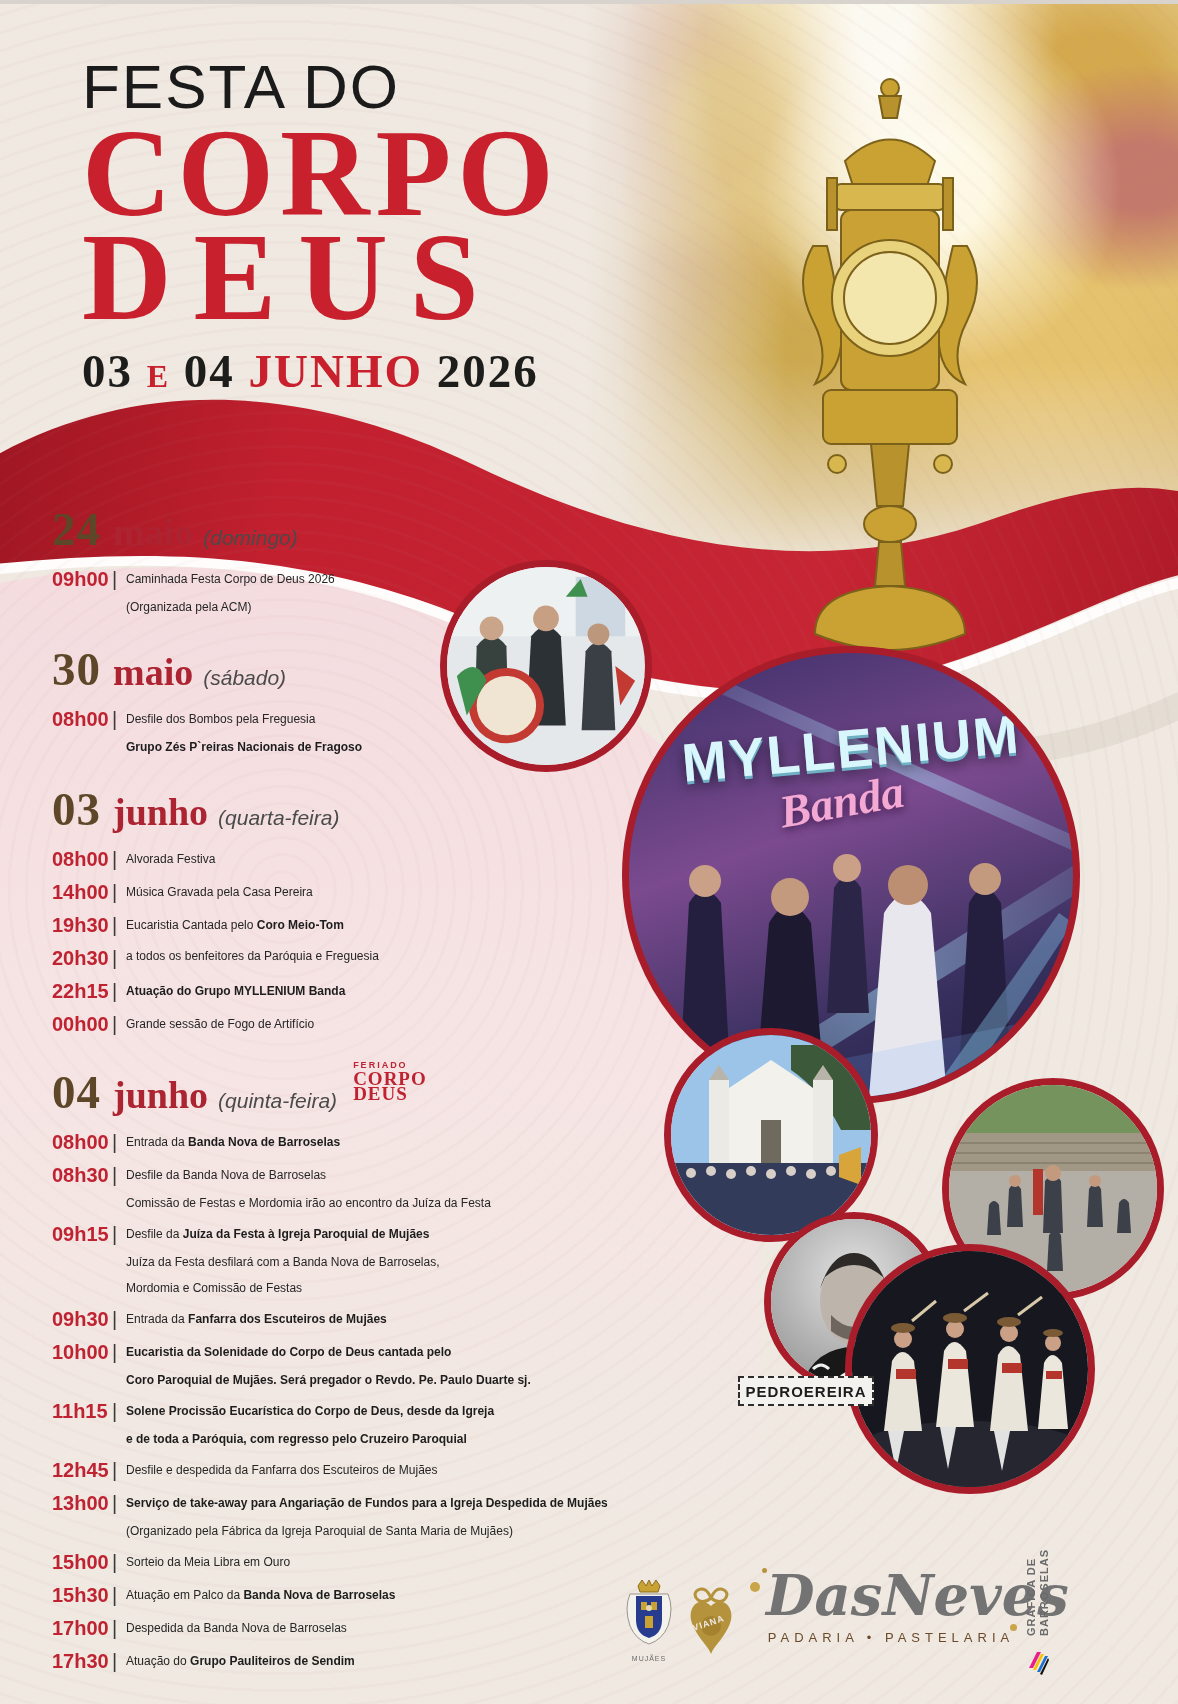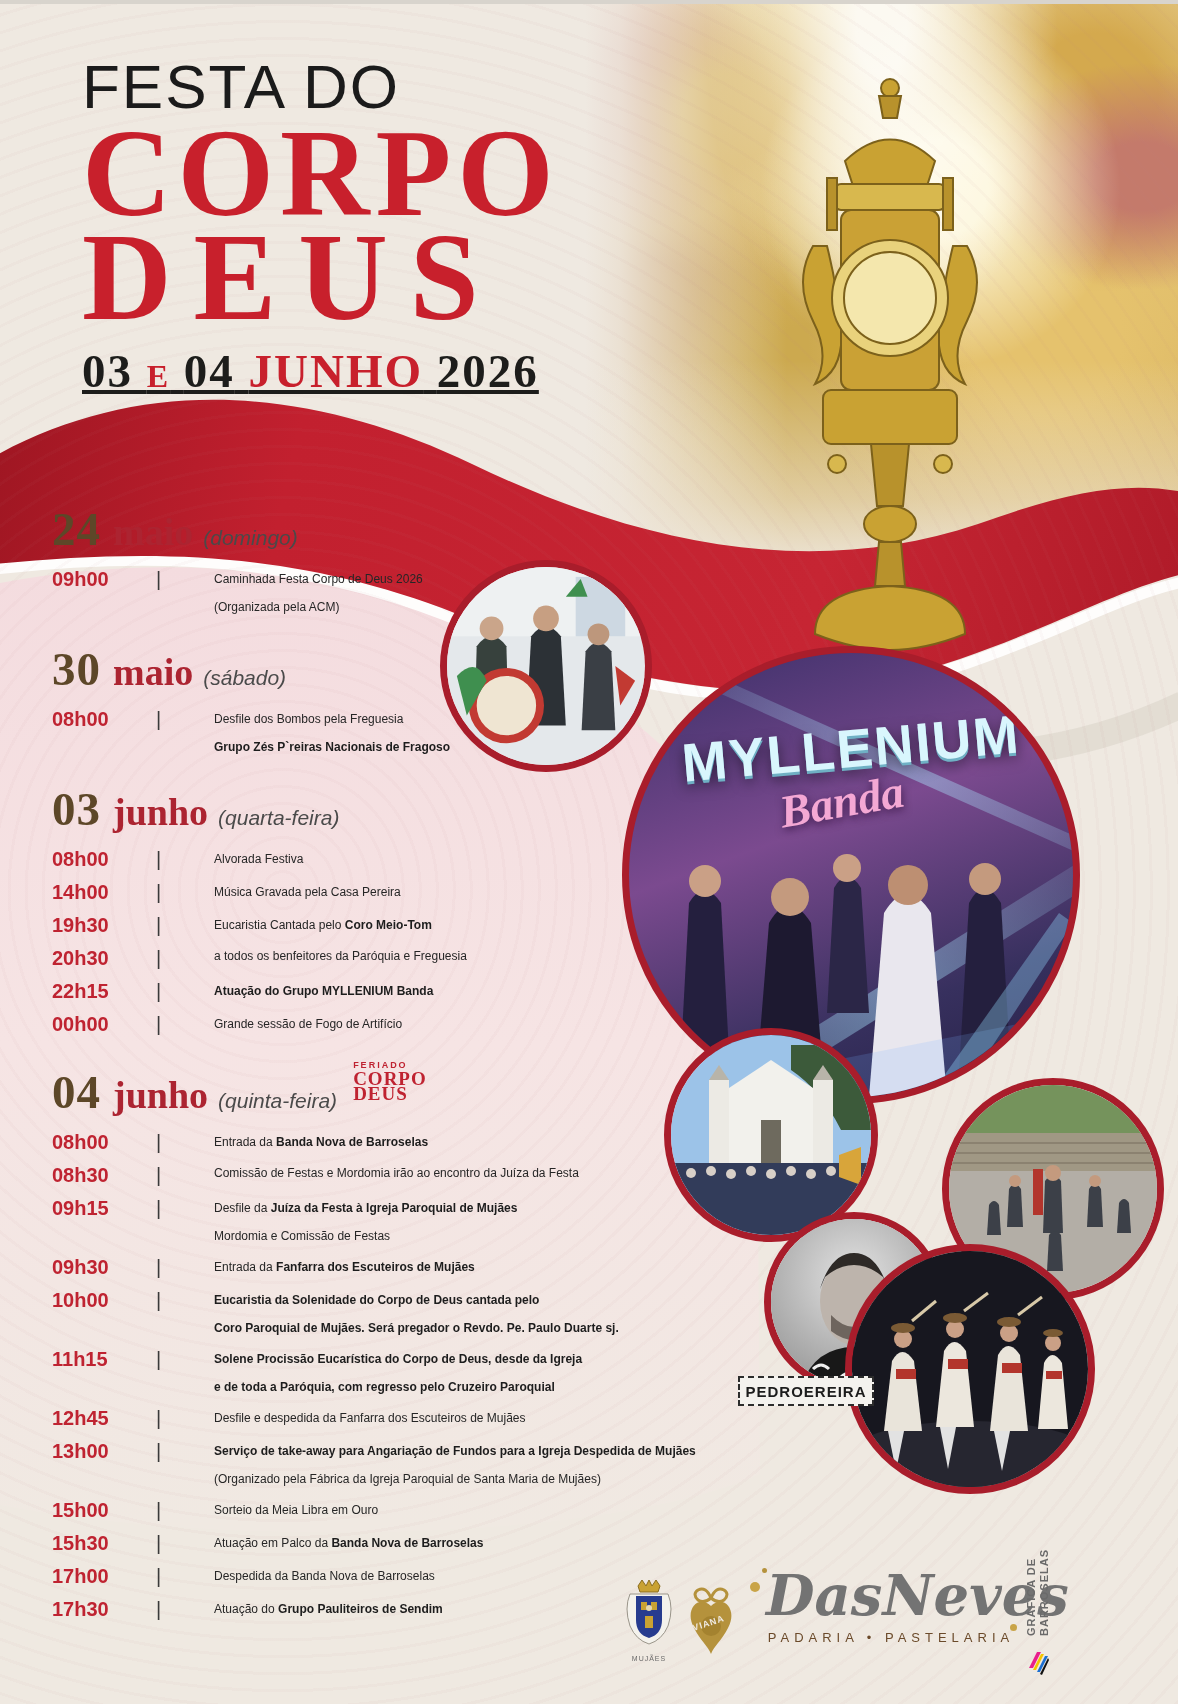--- a/index.html
+++ b/index.html
@@ -32,35 +32,35 @@
   
   .monstrance{position:absolute;left:775px;top:62px;width:230px;height:595px;z-index:3;}
 
   
   .titleblock{position:absolute;left:82px;top:48px;z-index:5;}
   .t-top{font-size:62px;font-weight:400;letter-spacing:2px;color:#1b1b1b;line-height:70px;}
   .t-main{font-family:"Liberation Serif",serif;font-weight:700;color:#c8202c;
     font-size:124px;line-height:104px;letter-spacing:6px;}
   .t-main.deus{letter-spacing:22px;}
   .t-date{margin-top:14px;font-family:"Liberation Serif",serif;font-weight:700;
-    font-size:47px;color:#1d1d1b;letter-spacing:2px;text-decoration:underline;}
+    font-size:47px;color:#1d1d1b;letter-spacing:2px;}
   .t-date .red{color:#c8202c;}
   .t-date .small{font-size:32px;}
 
   
   #schedule{position:absolute;left:52px;top:498px;width:1070px;z-index:6;}
   .day-section{margin-bottom:22px;}
   .day-header{margin-bottom:8px;white-space:nowrap;}
   .day-num{font-family:"Liberation Serif",serif;font-weight:700;font-size:47px;color:#5d4728;letter-spacing:1px;}
   .day-month{font-family:"Liberation Serif",serif;font-weight:700;font-size:38px;color:#ac2431;margin-left:12px;}
   .day-week{font-style:italic;font-size:21px;color:#4a4a4a;margin-left:10px;}
   .badge{display:inline-block;margin-left:16px;vertical-align:8px;line-height:1;}
   .badge .bf{display:block;font-size:9px;font-weight:700;letter-spacing:2px;color:#bf2331;margin-bottom:1px;}
   .badge .bl{display:block;font-family:"Liberation Serif",serif;font-weight:700;font-size:19px;line-height:15px;color:#bf2331;letter-spacing:1px;}
-  .ev{display:flex;align-items:flex-start;margin-bottom:3px;white-space:nowrap;gap:44px;}
+  .ev{display:flex;align-items:flex-start;margin-bottom:3px;white-space:nowrap;}
   .time{flex:0 0 60px;font-weight:700;font-size:20px;color:#bf2331;line-height:30px;}
   .pipe{flex:0 0 14px;color:#3a3a3a;font-size:20px;line-height:30px;}
   .lines{flex:1 1 auto;}
   .ln{font-size:12px;color:#262626;line-height:30px;}
   .ln.cont{line-height:26px;}
   .ln .b{font-weight:700;color:#1d1d1d;}
 
   
   .circle{position:absolute;border-radius:50%;border:7px solid #a91d2b;overflow:hidden;box-sizing:border-box;}
   .c-bombos{left:440px;top:556px;width:212px;height:212px;z-index:4;}
@@ -246,28 +246,30 @@
           <span class="time">08h00</span>
           <span class="pipe">|</span>
           <div class="lines">
             <div class="ln"><span>Entrada da </span><span class="b">Banda Nova de Barroselas</span></div>
           </div>
         </div>
         <div class="ev">
           <span class="time">08h30</span>
           <span class="pipe">|</span>
           <div class="lines">
+            <div class="ln"><span>Desfile da Banda Nova de Barroselas</span></div>
             <div class="ln cont"><span>Comissão de Festas e Mordomia irão ao encontro da Juíza da Festa</span></div>
           </div>
         </div>
         <div class="ev">
           <span class="time">09h15</span>
           <span class="pipe">|</span>
           <div class="lines">
             <div class="ln"><span>Desfile da </span><span class="b">Juíza da Festa à Igreja Paroquial de Mujães</span></div>
+            <div class="ln cont"><span>Juíza da Festa desfilará com a Banda Nova de Barroselas,</span></div>
             <div class="ln cont"><span>Mordomia e Comissão de Festas</span></div>
           </div>
         </div>
         <div class="ev">
           <span class="time">09h30</span>
           <span class="pipe">|</span>
           <div class="lines">
             <div class="ln"><span>Entrada da </span><span class="b">Fanfarra dos Escuteiros de Mujães</span></div>
           </div>
         </div>

